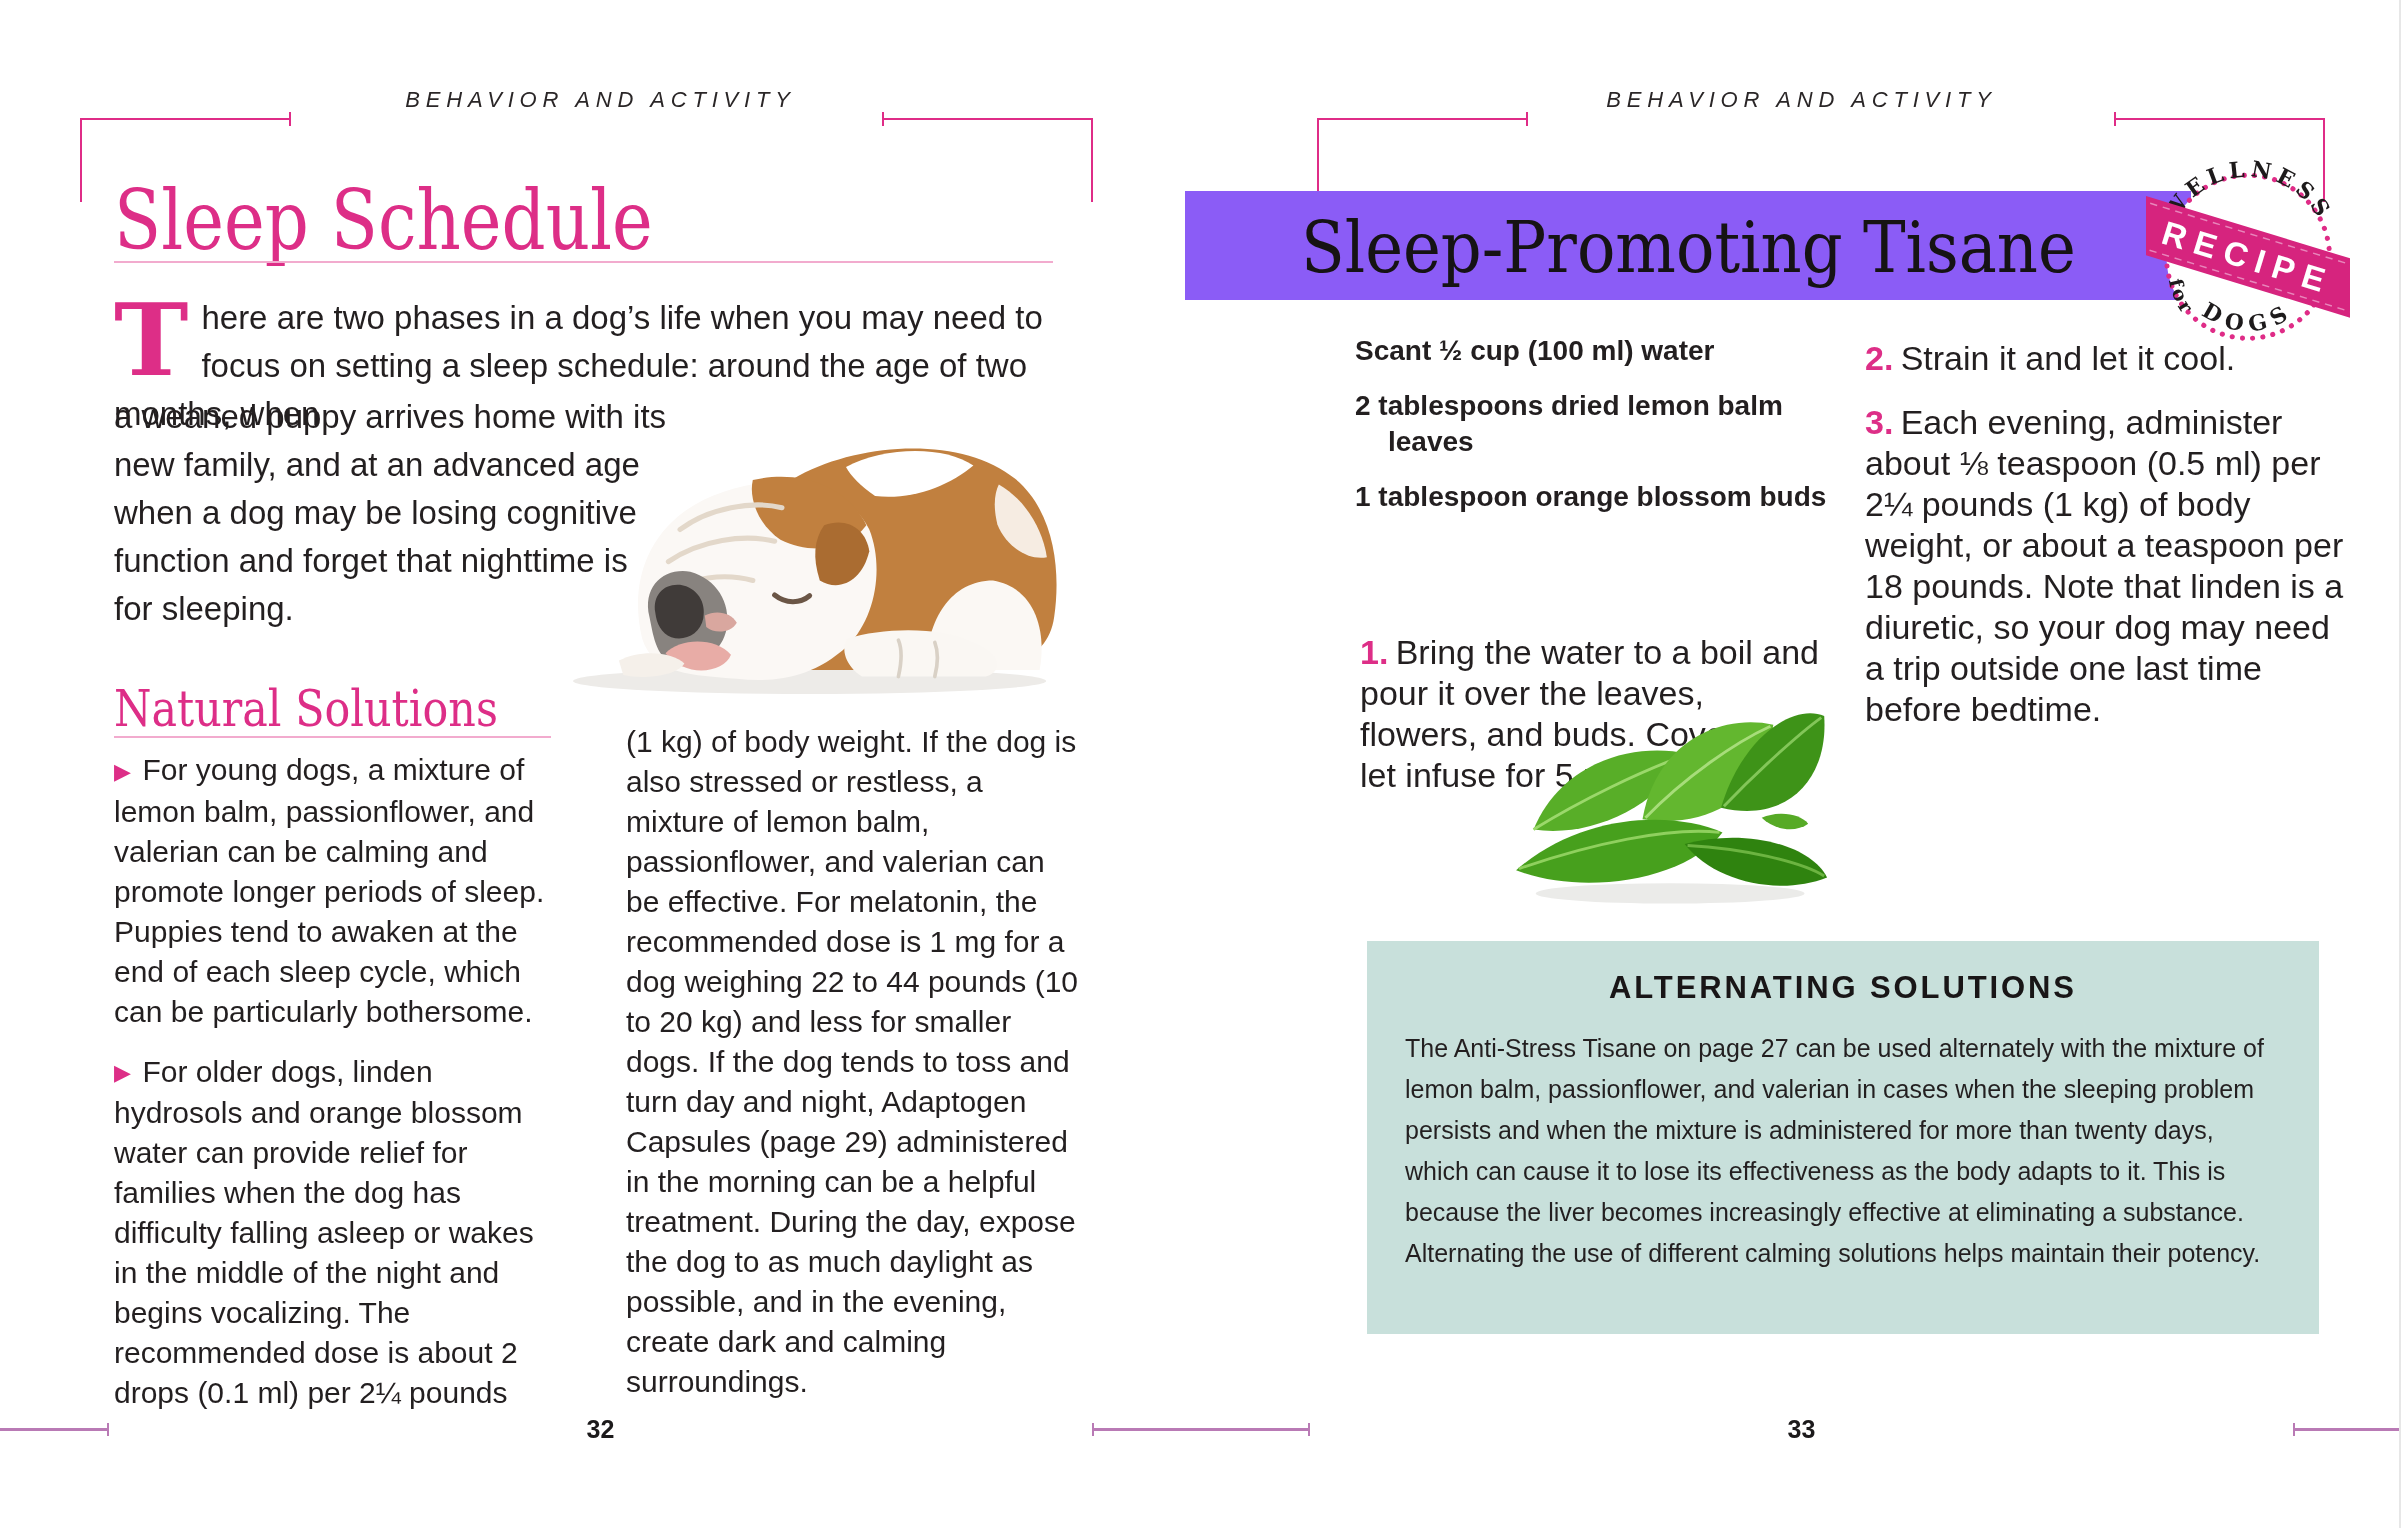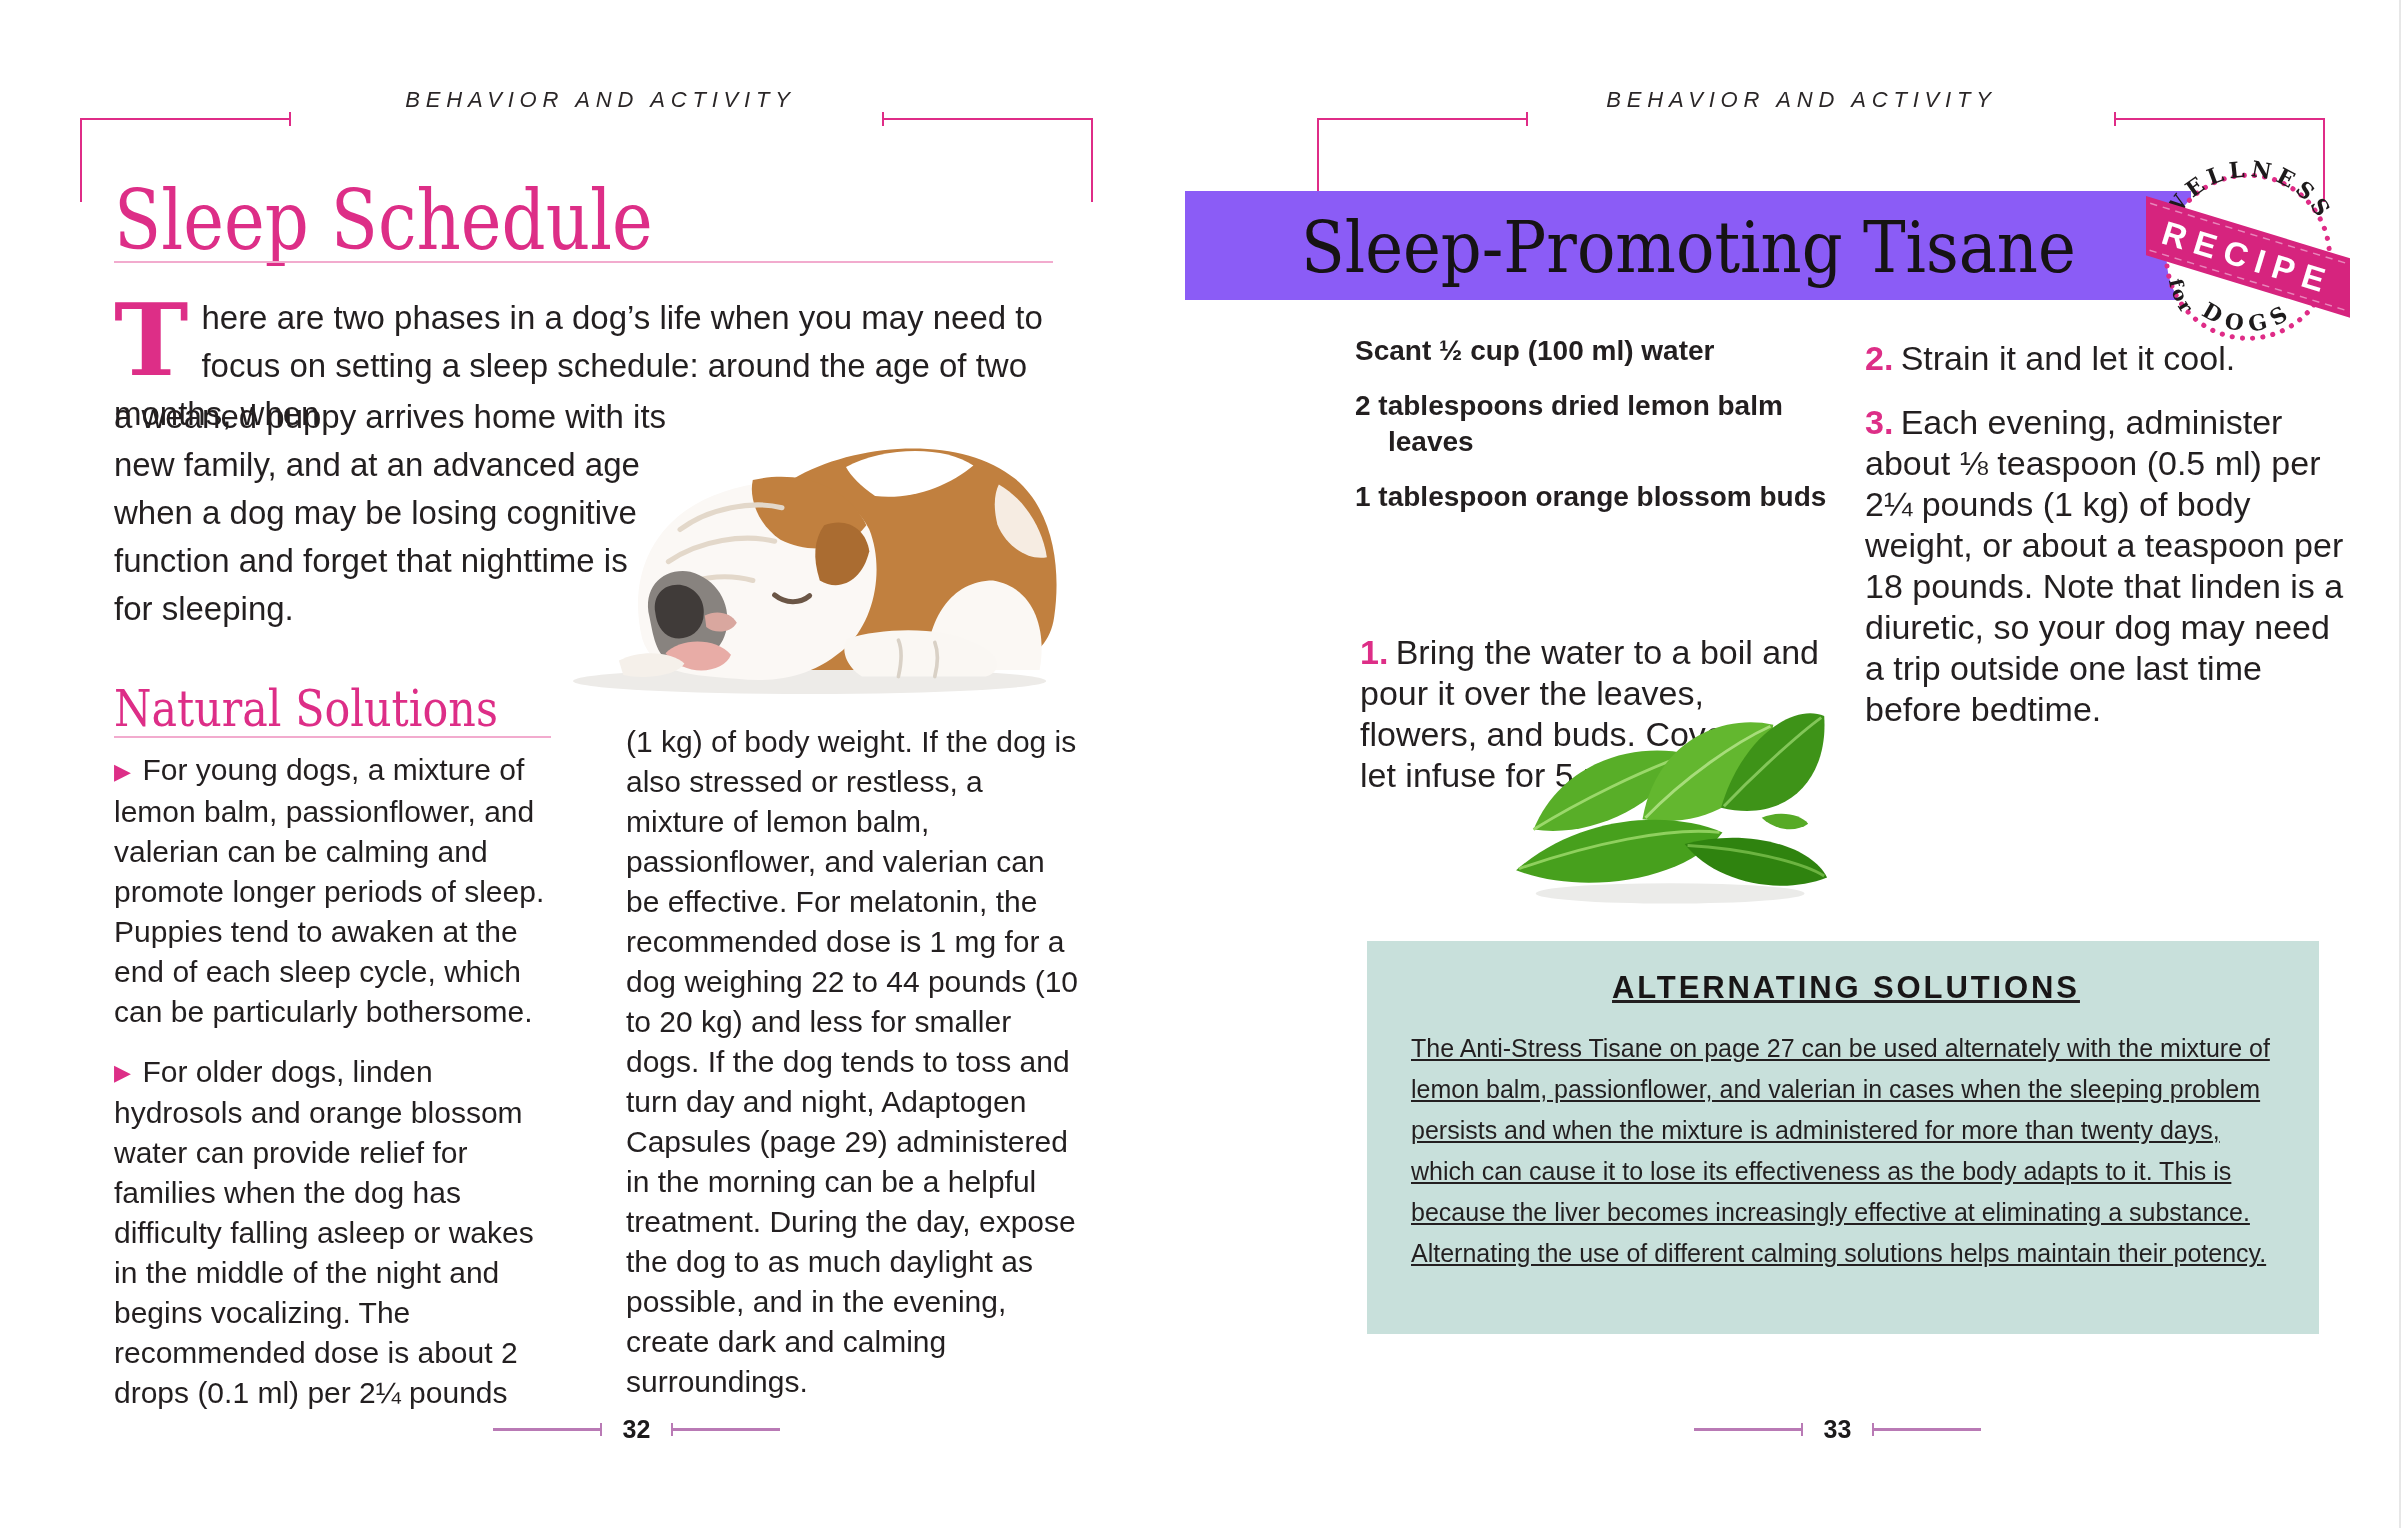--- a/index.html
+++ b/index.html
@@ -46,21 +46,21 @@
     font-family:"DejaVu Serif", serif;font-size:51px;line-height:1;color:#dd2e87;
     transform:scaleX(.84);transform-origin:left top;white-space:nowrap;
   }
   .section-rule{position:absolute;left:114px;top:736px;width:437px;height:2.2px;background:#f2abce;}
   .bullet-col{position:absolute;left:114px;top:750px;width:445px;font-size:30px;line-height:40px;}
   .bullet{margin:0 0 20.4px 0;}
   .tri{color:#dd2e87;font-size:22px;margin-right:11.6px;vertical-align:1.5px;}
   .cont-col{position:absolute;left:626px;top:722px;width:460px;font-size:30px;line-height:40px;}
 
   
-  .footer{position:absolute;top:1415px;left:0;width:100%;display:flex;align-items:center;justify-content:center;gap:20.4px;margin-left:36px;}
+  .footer{position:absolute;top:1415px;left:0;width:100%;display:flex;align-items:center;justify-content:space-between;gap:20.4px;}
   .f-rule{position:relative;width:109px;height:2.2px;background:#b97ab5;}
   .f-rule .tick{position:absolute;top:-5.1px;width:2.2px;height:12.4px;background:#b97ab5;}
   .f-rule.left .tick{right:0;}
   .f-rule.right .tick{left:0;}
   .page-num{font-size:25px;font-weight:bold;color:#1c1a1b;}
 
   
   .banner{
     position:absolute;left:-16px;top:191px;width:1006px;height:109px;background:#8b5cf6;
   }
@@ -79,21 +79,21 @@
   .step{font-size:34px;line-height:41px;margin:5px;}
   .step .num{color:#dd2e87;font-weight:bold;margin-right:7.3px;}
   .step1-wrap{position:absolute;left:154px;top:627px;width:480px;}
   .steps-col{position:absolute;left:659px;top:333px;width:489px;}
   .steps-col .step + .step{margin-top:23px;}
 
   .leaves{position:absolute;left:302px;top:675px;width:327px;height:237px;}
 
   .solutions-box{
     position:absolute;left:166px;top:941px;width:952px;height:393px;
-    background:#c8e0db;box-sizing:border-box;padding:29px 22px 0 28px;text-decoration:underline;
+    background:#c8e0db;box-sizing:border-box;padding:29px 22px 0 22px;
   }
   .box-title{
     text-align:center;font-size:31px;font-weight:bold;letter-spacing:2.9px;color:#191617;
     margin:0 0 22px 0;
   }
   .box-body{font-size:25px;line-height:41px;margin:0;padding:0 16px;}
 
   .dog{position:absolute;left:533px;top:397px;width:535px;height:300px;}
 </style>
 </head>

